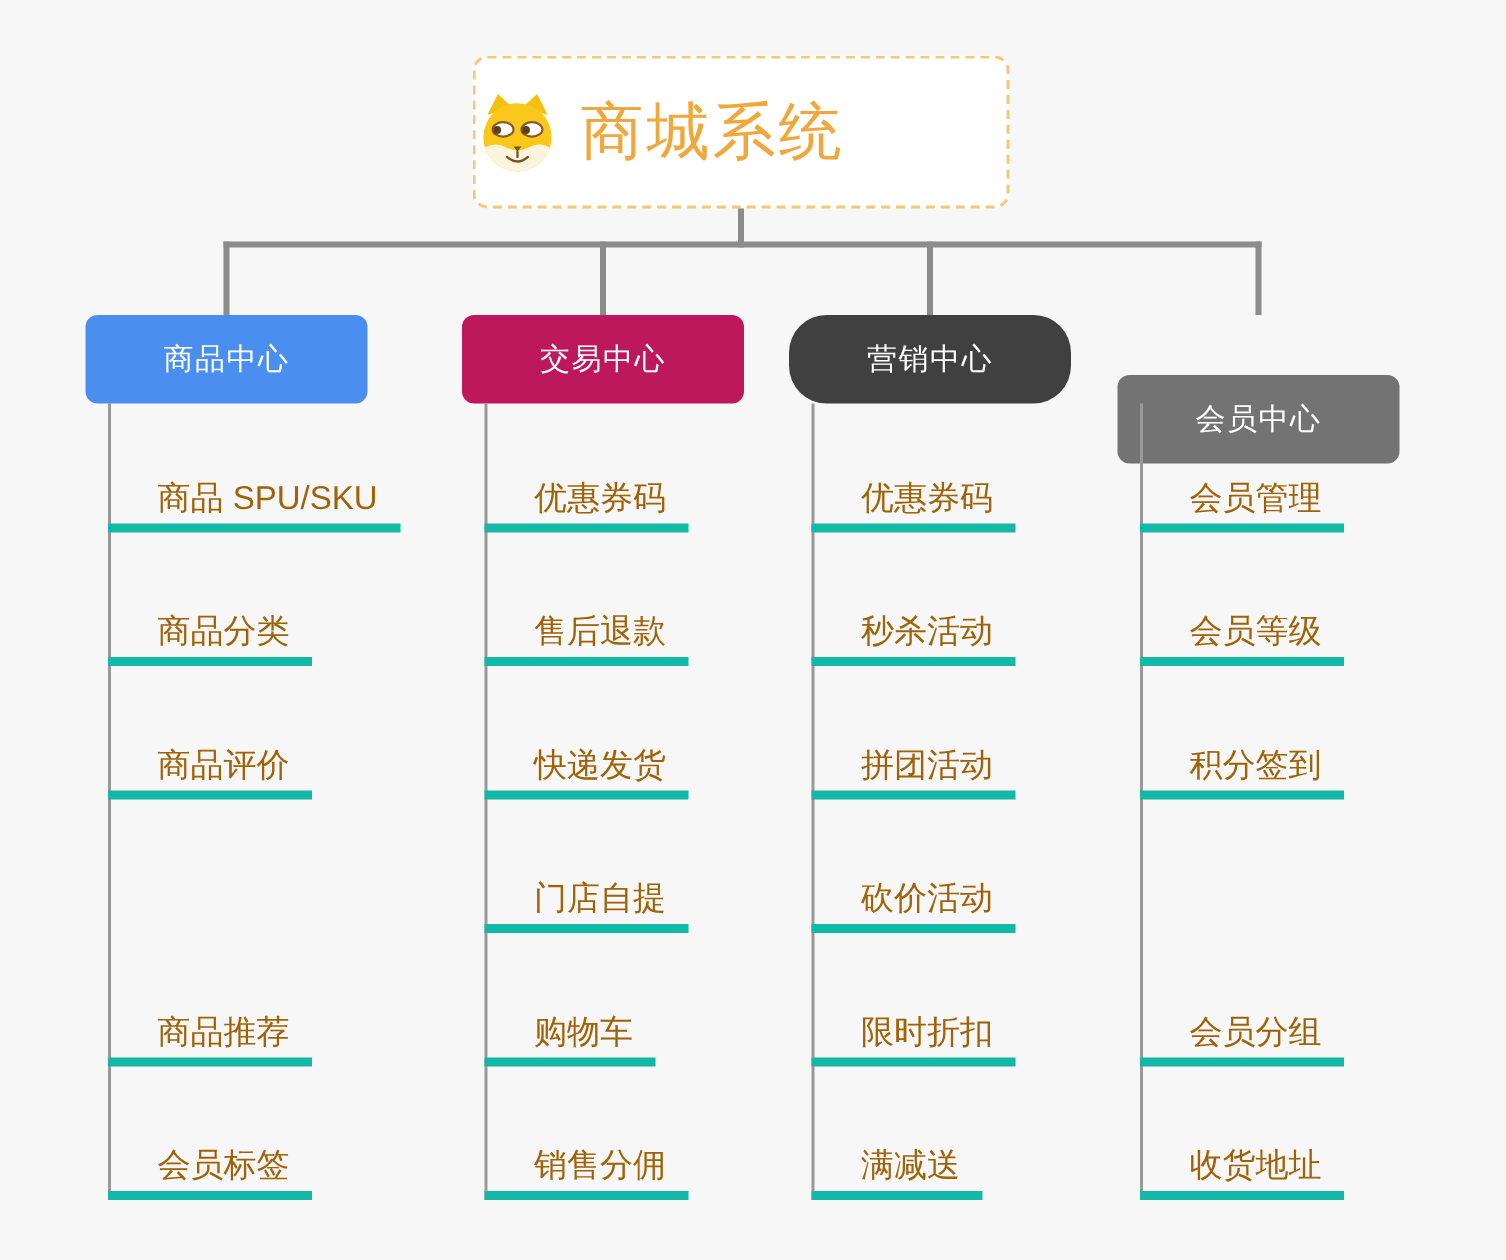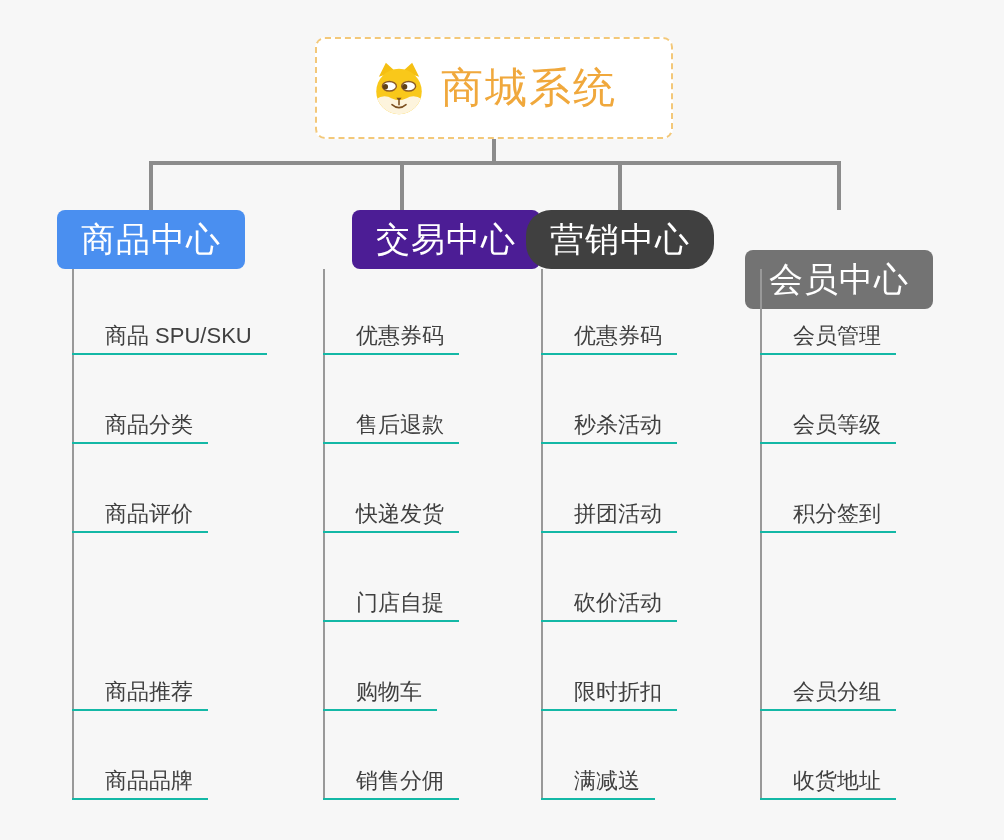--- a/index.html
+++ b/index.html
@@ -19,21 +19,21 @@
   .root-node {
     position: absolute;
     left: 315px; top: 37px;
     width: 358px; height: 102px;
     box-sizing: border-box;
     background: #ffffff;
     border: 2px dashed #f3c879;
     border-radius: 10px;
     display: flex;
     align-items: center;
-    justify-content: center;
+    justify-content: flex-start;
     gap: 14px;
   }
   .root-title {
     font-size: 42px;
     color: #f0a83c;
     letter-spacing: 2px;
     white-space: nowrap;
   }
   .dog-icon { width: 56px; height: 56px; display: block; }
 
@@ -53,44 +53,44 @@
   .column.c2 { left: 308px; }
   .column.c3 { left: 526px; }
   .column.c4 { left: 745px; }
 
   .branch {
     position: absolute;
     left: 0; top: 0;
     width: 188px; height: 59px;
     border-radius: 8px;
     color: #ffffff;
-    font-size: 34px;
+    font-size: 20px;
     letter-spacing: 1px;
     display: flex;
     align-items: center;
     justify-content: center;
     white-space: nowrap;
   }
   .trunk {
     position: absolute;
     left: 15px; top: 59px;
     width: 2px; height: 531px;
     background: #999999;
   }
   .leaf {
     position: absolute;
     left: 15px;
     height: 40px;
     box-sizing: border-box;
-    border-bottom: 2px solid #14b8a6;
+    border-bottom: 6px solid #14b8a6;
     padding: 0 15px 4px 33px;
     display: flex;
     align-items: flex-end;
     font-size: 22px;
-    color: #404040;
+    color: #a16207;
     white-space: nowrap;
     line-height: 1.25;
   }
   .leaf.i1 { top: 105px; }
   .leaf.i2 { top: 194px; }
   .leaf.i3 { top: 283px; }
   .leaf.i4 { top: 372px; }
   .leaf.i5 { top: 461px; }
   .leaf.i6 { top: 550px; }
 </style>
@@ -129,25 +129,25 @@
   <div class="conn drop d3" style="background-color: rgb(140, 140, 140);"></div>
   <div class="conn drop d4" style="background-color: rgb(140, 140, 140);"></div>
 
   <div class="column c1">
     <div class="branch" style="background-color: rgb(74, 143, 240);">商品中心</div>
     <div class="trunk" style="background-color: rgb(153, 153, 153);"></div>
     <div class="leaf i1">商品 SPU/SKU</div>
     <div class="leaf i2">商品分类</div>
     <div class="leaf i3">商品评价</div>
     <div class="leaf i5">商品推荐</div>
-    <div class="leaf i6">商品品牌</div>
+    <div class="leaf i6">会员标签</div>
   </div>
 
   <div class="column c2">
-    <div class="branch" style="background-color: #4c1d95; margin-left: 44px;">交易中心</div>
+    <div class="branch" style="background-color: #be185d;">交易中心</div>
     <div class="trunk" style="background-color: rgb(153, 153, 153);"></div>
     <div class="leaf i1">优惠券码</div>
     <div class="leaf i2">售后退款</div>
     <div class="leaf i3">快递发货</div>
     <div class="leaf i4">门店自提</div>
     <div class="leaf i5">购物车</div>
     <div class="leaf i6">销售分佣</div>
   </div>
 
   <div class="column c3">

